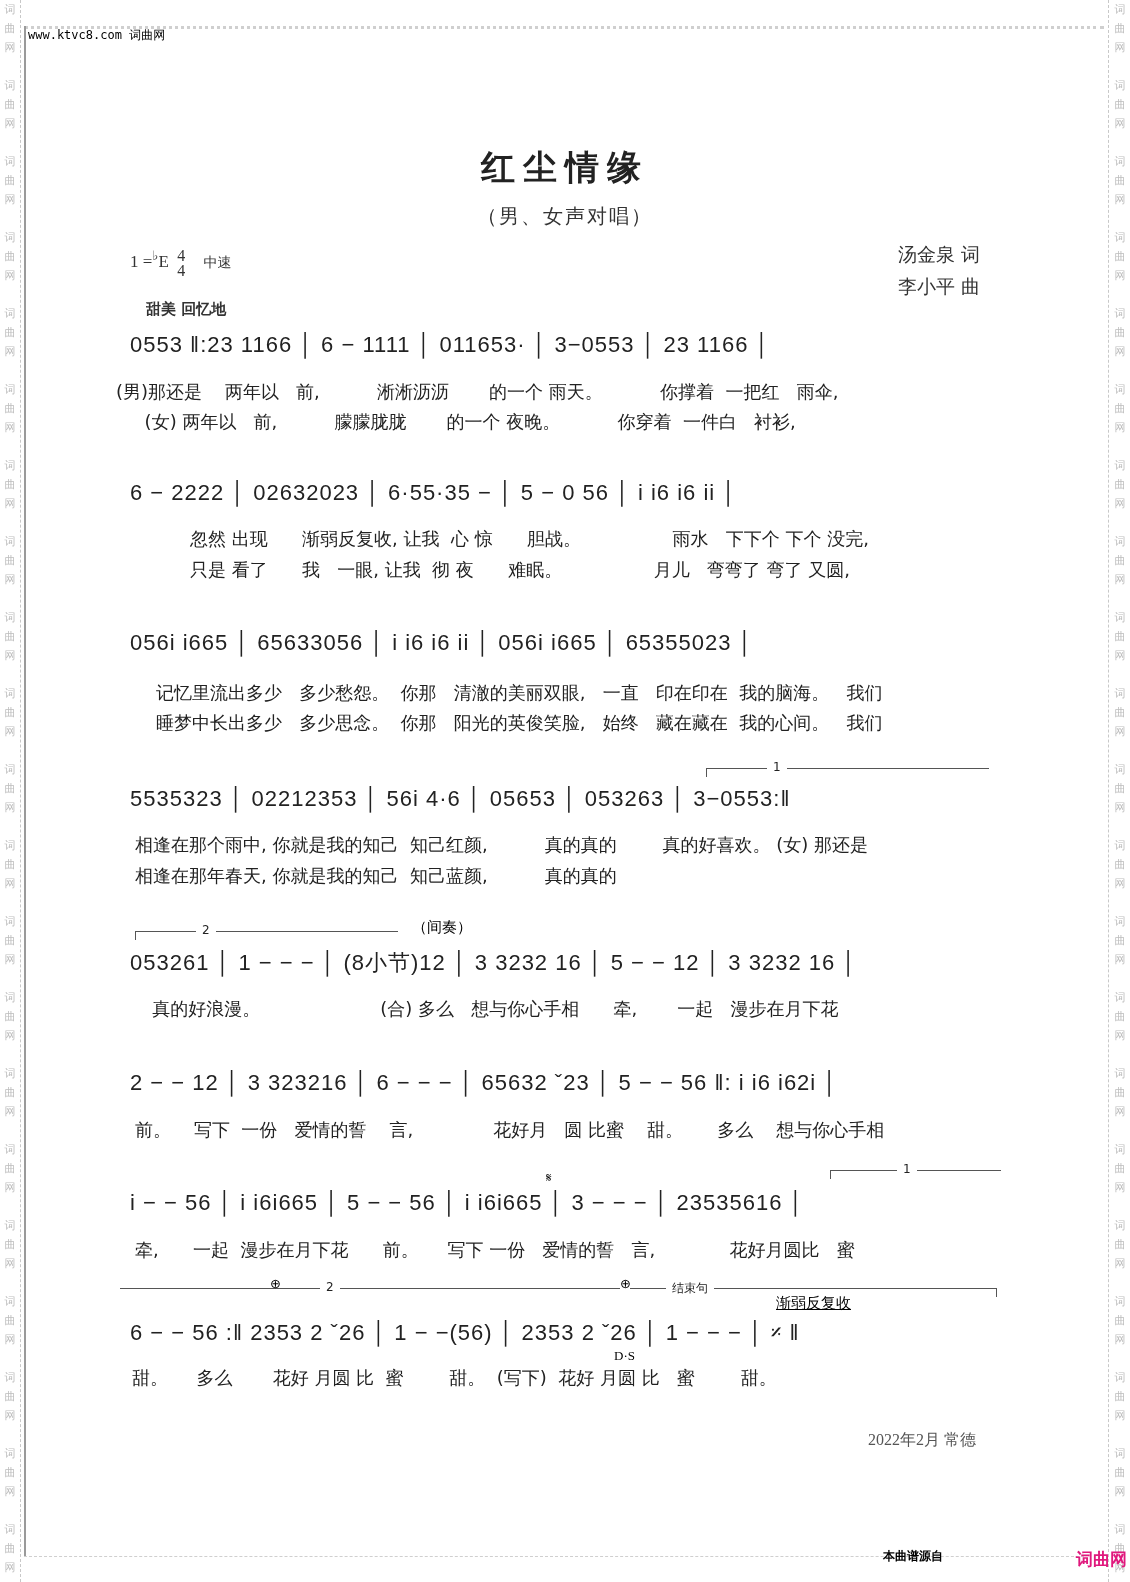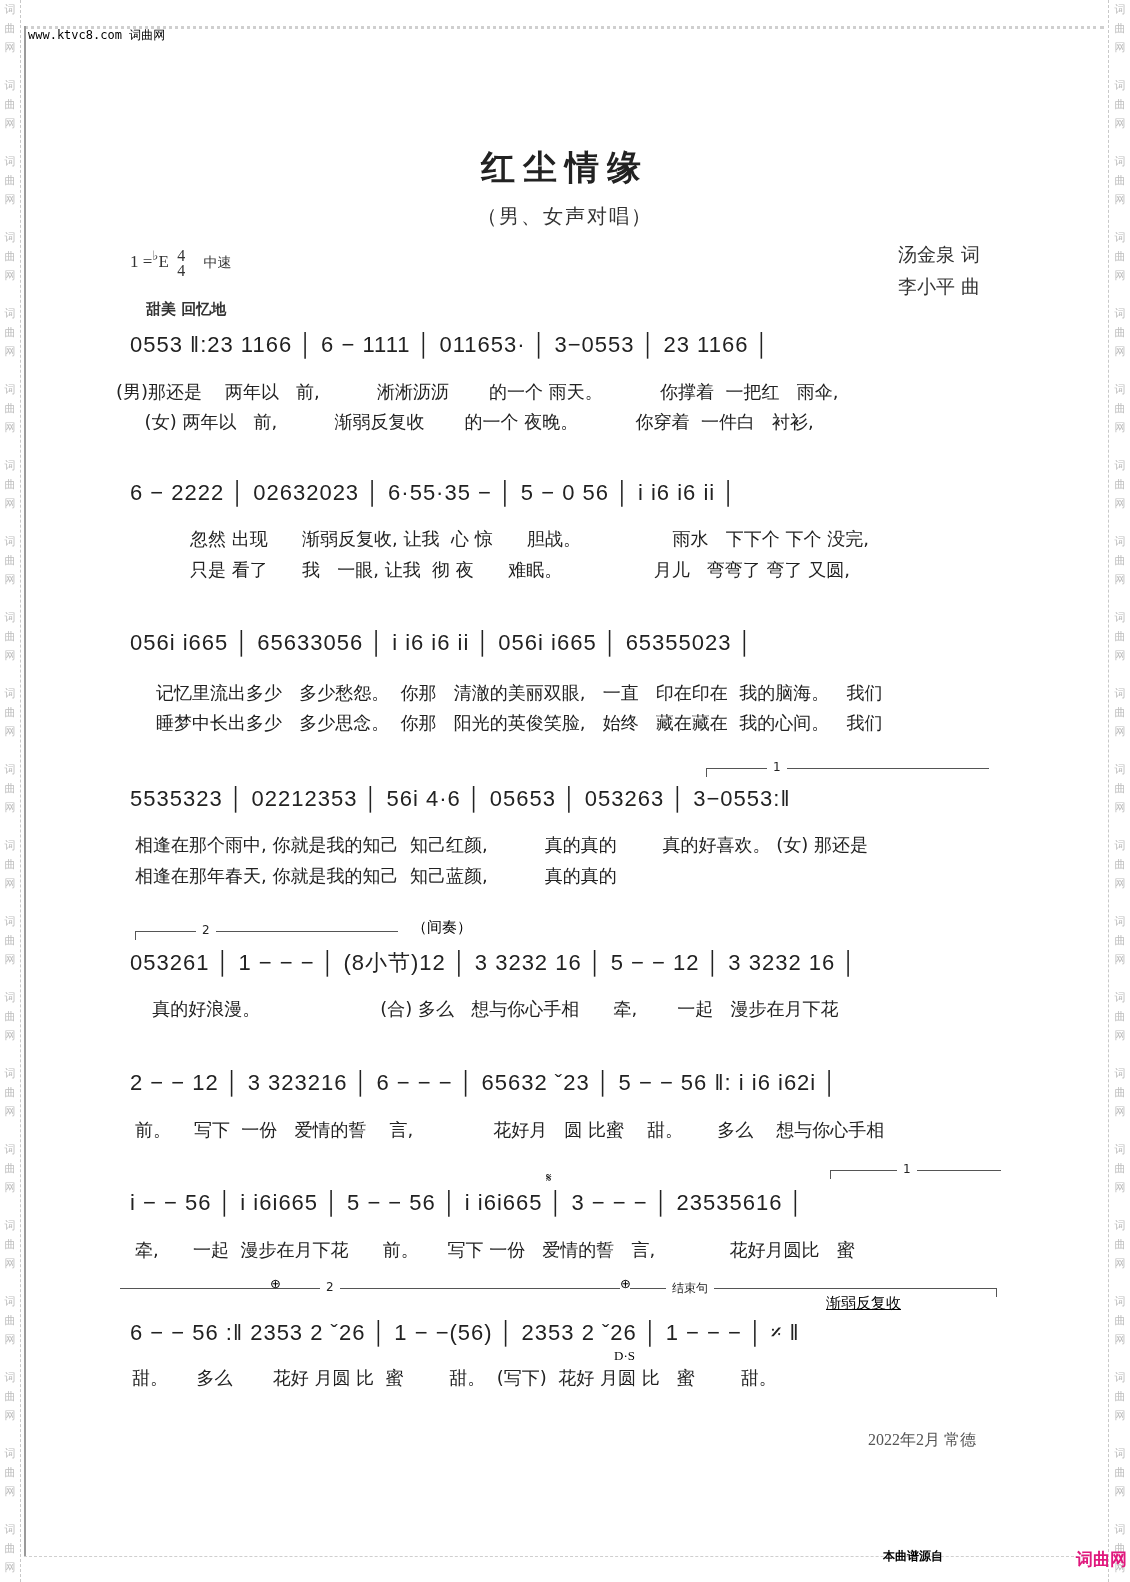--- a/index.html
+++ b/index.html
@@ -217,21 +217,21 @@
   <span>1 =</span><sup style="font-size:13px">♭</sup><span>E</span>
   <span class="frac"><span>4</span><br><span>4</span></span>
   <span class="tempo">中速</span>
 </div>
 <div class="expr">甜美  回忆地</div>
 <div class="credit" style="top:242px">汤金泉  词</div>
 <div class="credit" style="top:274px">李小平  曲</div>
 
 <div class="staff" style="top:332px">0553 ‖:23 1166 │ 6 − 1111 │ 011653· │ 3−0553 │ 23 1166 │</div>
 <div class="lyric" style="left:116px;top:380px">(男)那还是    两年以   前,          淅淅沥沥       的一个 雨天。          你撑着  一把红   雨伞,</div>
-<div class="lyric" style="left:116px;top:410px">     (女) 两年以   前,          渐弱反复收       的一个 夜晚。          你穿着  一件白   衬衫,</div>
+<div class="lyric" style="left:116px;top:410px">     (女) 两年以   前,          朦朦胧胧       的一个 夜晚。          你穿着  一件白   衬衫,</div>
 
 <div class="staff" style="top:480px">6 − 2222 │ 02632023 │ 6·55·35 − │ 5 − 0 56 │ i i6 i6 ii │</div>
 <div class="lyric" style="left:190px;top:527px">忽然 出现      渐弱反复收, 让我  心 惊      胆战。                雨水   下下个 下个 没完,</div>
 <div class="lyric" style="left:190px;top:558px">只是 看了      我   一眼, 让我  彻 夜      难眠。                月儿   弯弯了 弯了 又圆,</div>
 
 <div class="staff" style="top:630px">056i i665 │ 65633056 │ i i6 i6 ii │ 056i i665 │ 65355023 │</div>
 <div class="lyric" style="left:156px;top:681px">记忆里流出多少   多少愁怨。  你那   清澈的美丽双眼,   一直   印在印在  我的脑海。   我们</div>
 <div class="lyric" style="left:156px;top:711px">睡梦中长出多少   多少思念。  你那   阳光的英俊笑脸,   始终   藏在藏在  我的心间。   我们</div>
 
 <div class="bracket" style="left:706px;top:768px;width:282px">
@@ -259,21 +259,21 @@
 <div class="lyric" style="left:135px;top:1238px">牵,      一起  漫步在月下花      前。     写下 一份   爱情的誓   言,             花好月圆比   蜜</div>
 
 <div class="bracket" style="left:120px;top:1288px;width:500px;border-left:none">
     <span class="num" style="left:200px">2</span>
   </div>
 <div class="annot" style="left:270px;top:1276px">⊕</div>
 <div class="annot" style="left:620px;top:1276px">⊕</div>
 <div class="bracket" style="left:630px;top:1288px;width:366px;border-left:none;border-right:1px solid #555">
     <span class="num" style="left:36px">结束句</span>
   </div>
-<div class="annot" style="left:826px;top:1294px;font-size:15px;text-decoration:underline;font-family:'DejaVu Serif',serif">渐弱反复收</div>
+<div class="annot" style="left:776px;top:1294px;font-size:15px;text-decoration:underline;font-family:'DejaVu Serif',serif">渐弱反复收</div>
 <div class="staff" style="top:1320px">6 − − 56 :‖ 2353 2 ˇ26 │ 1 − −(56) │ 2353 2 ˇ26 │ 1 − − − │ 𝄎 ‖</div>
 <div class="annot" style="left:614px;top:1348px;font-family:'Liberation Serif',serif;font-size:13px">D·S</div>
 <div class="lyric" style="left:132px;top:1366px">甜。     多么       花好 月圆 比  蜜        甜。  (写下)  花好 月圆 比   蜜        甜。</div>
 
 <div class="date">2022年2月    常德</div>
 <div class="bottom-rule"></div>
 <div class="source">本曲谱源自</div>
 <div class="source-site" style="color: rgb(224, 25, 125); margin-left: 46px;">词曲网</div>
 
 </body></html>

